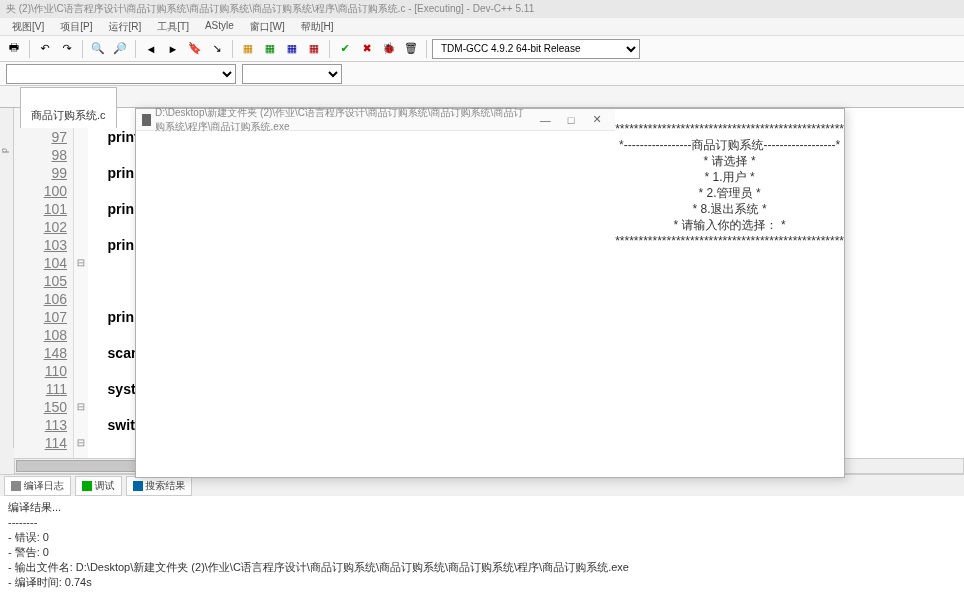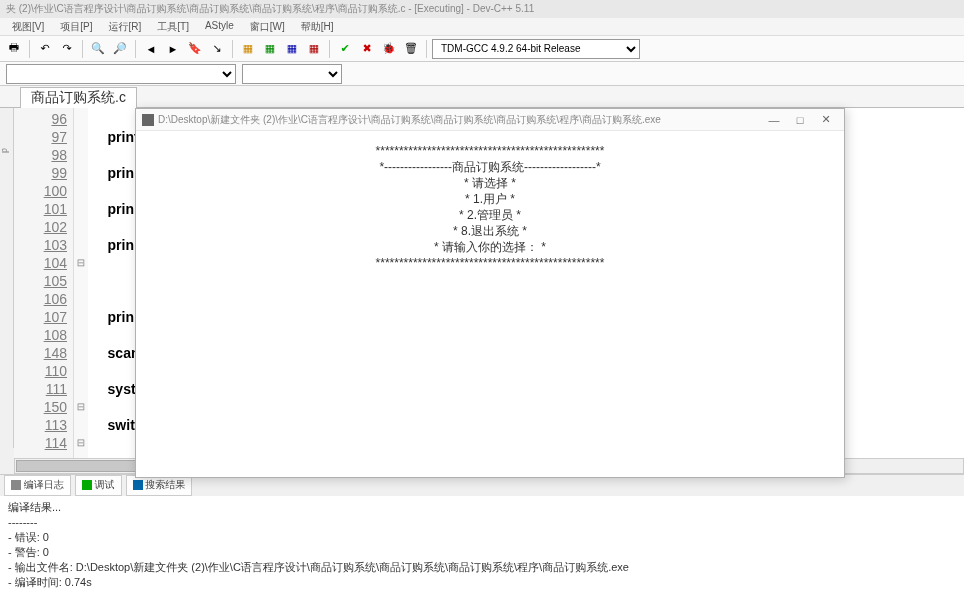--- a/index.html
+++ b/index.html
@@ -9,44 +9,44 @@
 .menu-bar { background: #f5f5f5; height: 18px; display: flex; padding: 0 4px; border-bottom: 1px solid #ddd; }
 .menu-item { padding: 2px 8px; color: #555; font-size: 10px; cursor: pointer; }
 
 .toolbar { background: #fafafa; height: 26px; display: flex; align-items: center; padding: 0 4px; border-bottom: 1px solid #ccc; gap: 2px; }
 .tb-btn { width: 20px; height: 20px; border: 1px solid transparent; display: flex; align-items: center; justify-content: center; font-size: 11px; cursor: pointer; background: transparent; }
 .tb-sep { width: 1px; height: 18px; background: #ccc; margin: 0 3px; }
 .tb-combo { height: 20px; border: 1px solid #999; font-size: 10px; padding: 0 4px; background: white; }
 
 .second-bar { background: #fafafa; height: 24px; display: flex; align-items: center; padding: 0 6px; border-bottom: 1px solid #ccc; gap: 6px; }
 .tab-strip { background: #f5f5f5; height: 22px; padding-left: 20px; display: flex; border-bottom: 1px solid #bbb; }
-.tab { background: white; border: 1px solid #bbb; border-bottom: none; padding: 1px 10px; font-size: 14px; color: #333; position: relative; top: 1px; }
+.tab { background: white; border: 1px solid #bbb; border-bottom: none; padding: 20px 10px; font-size: 11px; color: #333; position: relative; top: 1px; }
 
 .editor-area { display: flex; height: 350px; background: white; overflow: hidden; }
 .gutter { width: 60px; background: #f5f5f5; border-right: 1px solid #ddd; text-align: right; padding: 2px 6px 2px 0; font-family: Consolas, monospace; font-size: 14px; color: #808080; line-height: 18px; text-decoration: underline; }
 .fold-col { width: 14px; background: #f8f8f8; font-family: Consolas, monospace; font-size: 10px; color: #888; line-height: 18px; text-align: center; padding-top: 2px; }
 .code { flex: 1; padding: 2px 4px; font-family: Consolas, monospace; font-size: 14px; line-height: 18px; white-space: pre; color: #000; overflow: hidden; }
 .code .kw { color: #000; font-weight: bold; }
 .code .str { color: #c00000; }
 
 .left-sidebar { position: absolute; left: 0; top: 108px; width: 14px; height: 340px; background: #f0f0f0; border-right: 1px solid #ccc; }
 .side-tag { writing-mode: vertical-rl; font-size: 9px; color: #888; padding-top: 40px; }
 
-.bottom-tabs { background: #f0f0f0; height: 22px; display: flex; padding: 0 4px; border-top: 1px solid #ccc; gap: 4px; }
+.bottom-tabs { background: #f0f0f0; height: 22px; display: flex; align-items: center; padding: 0 4px; border-top: 1px solid #ccc; gap: 4px; }
 .btab { padding: 2px 6px; font-size: 10px; color: #444; border: 1px solid #ccc; background: #fdfdfd; }
 .btab.active { background: white; }
 .btab-ico { display: inline-block; width: 10px; height: 10px; vertical-align: middle; }
 
 .output { background: white; height: 124px; padding: 4px 8px; font-family: Consolas, monospace; font-size: 11px; color: #333; line-height: 15px; overflow: auto; }
 
 .hscroll { height: 16px; background: #f0f0f0; border: 1px solid #ccc; position: relative; }
 .hscroll-thumb { position: absolute; height: 12px; top: 1px; left: 1px; width: 48%; background: #c8c8c8; border: 1px solid #aaa; }
 
 
-.console-window { position: absolute; left: 135px; top: 108px; width: 710px; height: 370px; background: white; border: 1px solid #b0b0b0; box-shadow: 2px 2px 10px rgba(0,0,0,0.18); z-index: 10; display: flex; flex-direction: column; }
+.console-window { position: absolute; left: 135px; top: 108px; width: 710px; height: 370px; background: white; border: 1px solid #b0b0b0; box-shadow: 2px 2px 10px rgba(0,0,0,0.18); z-index: 10; display: flex; flex-direction: row; }
 .console-title { height: 22px; background: #fafafa; border-bottom: 1px solid #e8e8e8; display: flex; align-items: center; padding: 0 6px; font-size: 10px; color: #888; }
 .console-title .cticon { width: 12px; height: 12px; background: #666; margin-right: 4px; }
 .console-ctrl { margin-left: auto; display: flex; gap: 2px; }
 .console-ctrl span { width: 24px; height: 18px; display: flex; align-items: center; justify-content: center; color: #666; font-size: 11px; }
 .console-body { flex: 1; background: white; font-family: SimSun, Consolas, monospace; font-size: 12px; color: #333; padding: 12px 0 0 0; text-align: center; line-height: 16px; }
 .console-body .stars { letter-spacing: 0; }
 </style>
 </head>
 <body>
 

